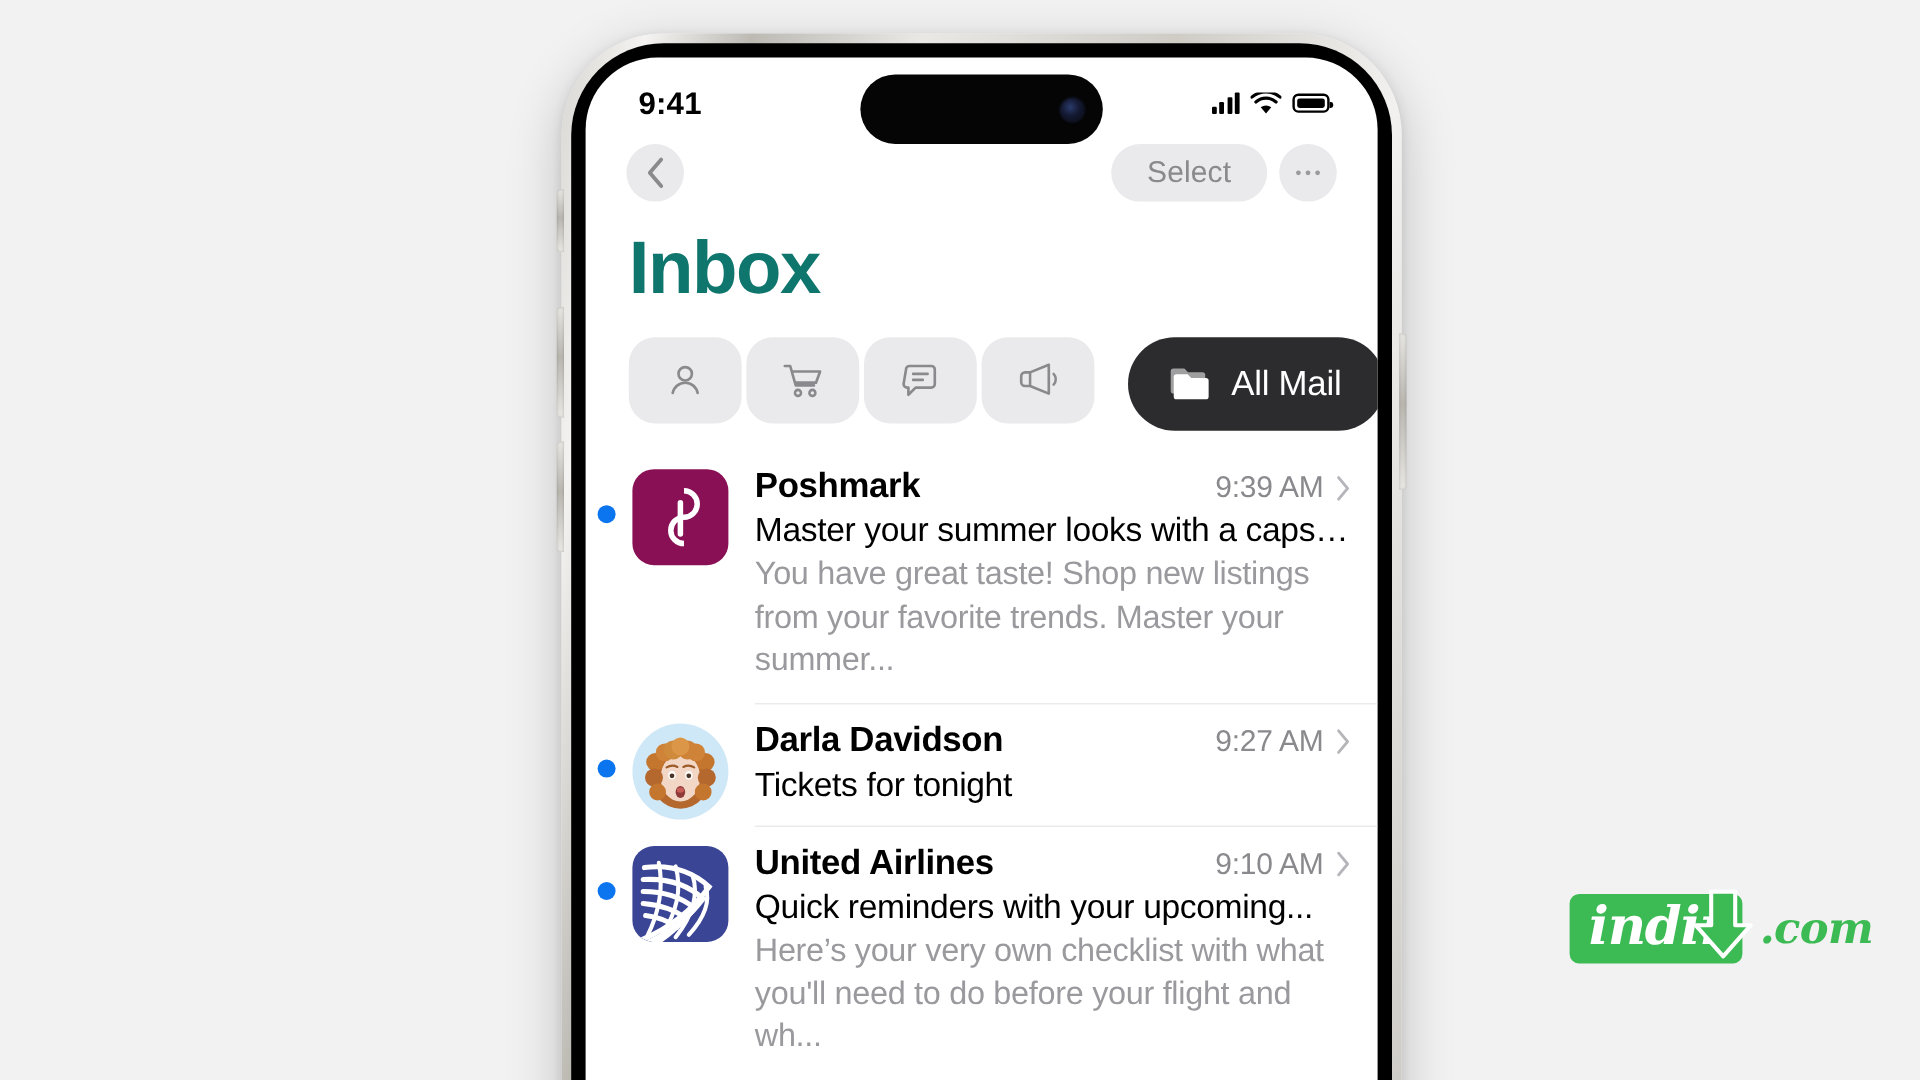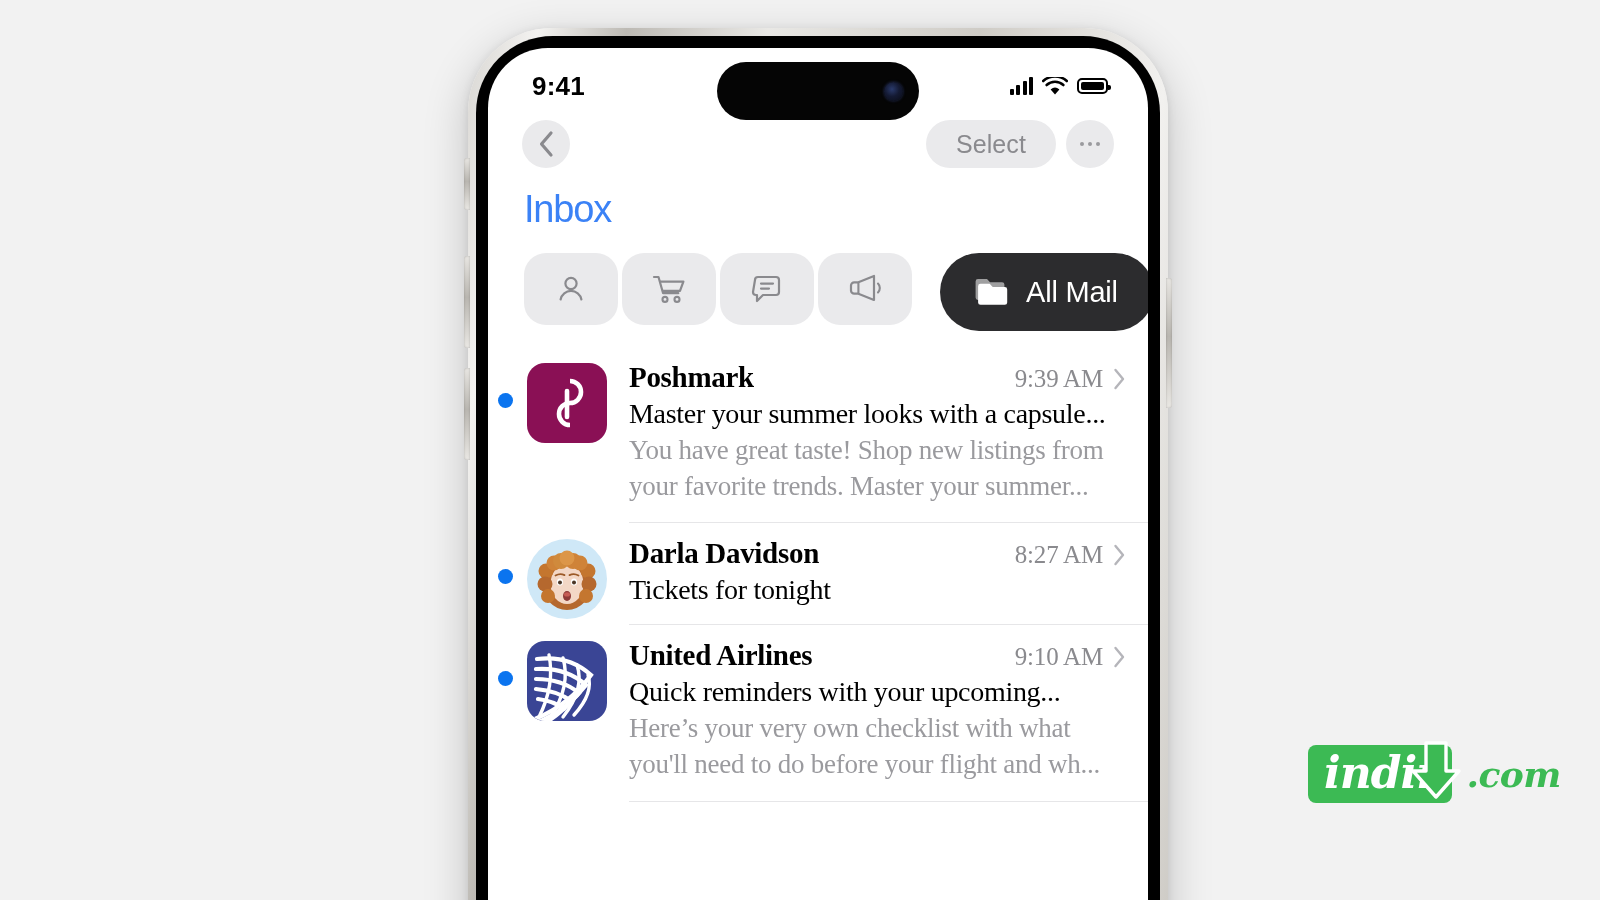--- a/index.html
+++ b/index.html
@@ -171,24 +171,24 @@
     gap: 3.5px;
   }
   .ellipsis-btn b {
     width: 4.5px; height: 4.5px; border-radius: 50%;
     background: #9a9a9e;
     display: block;
   }
 
   
   .page-title {
-    font-size: 38px;
-    font-weight: 400;
+    font-size: 62px;
+    font-weight: 700;
     letter-spacing: -1.2px;
-    color: #3b82f6;
+    color: #0f766e;
     padding: 20px 0 0 36px;
   }
 
   
   .filter-row {
     display: flex;
     padding: 22px 0 0 36px;
     gap: 4px;
   }
 
@@ -244,21 +244,20 @@
     flex: none;
     position: relative;
   }
 
   .mail-body {
     flex: 1;
     margin-left: 22px;
     padding: 14px 0 18px 0;
     border-bottom: 1.5px solid #e6e6e8;
     min-width: 0;
-    font-family: Liberation Serif, serif;
   }
   .mail-row:first-child .mail-body { border-top: none; }
 
   .mail-top {
     display: flex;
     align-items: baseline;
     justify-content: space-between;
     gap: 10px;
   }
   .sender {
@@ -525,21 +524,21 @@
 
               <ellipse cx="40" cy="57" rx="4" ry="5" fill="#8d3a38"></ellipse>
               <ellipse cx="40" cy="55.4" rx="3" ry="2.2" fill="#c65c55"></ellipse>
             </svg>
           </div>
         </div>
         <div class="mail-body">
           <div class="mail-top">
             <div class="sender">Darla Davidson</div>
             <div class="meta">
-              <span class="time">8:27 AM</span>
+              <span class="time">9:27 AM</span>
               <svg width="13" height="22" viewBox="0 0 13 22">
                 <path d="M2.5 2 L10 11 L2.5 20" stroke="#b5b5ba" stroke-width="2.4" fill="none" stroke-linecap="round" stroke-linejoin="round"></path>
               </svg>
             </div>
           </div>
           <div class="subject">Tickets for tonight</div>
         </div>
       </div>
 
       <div class="mail-row">

